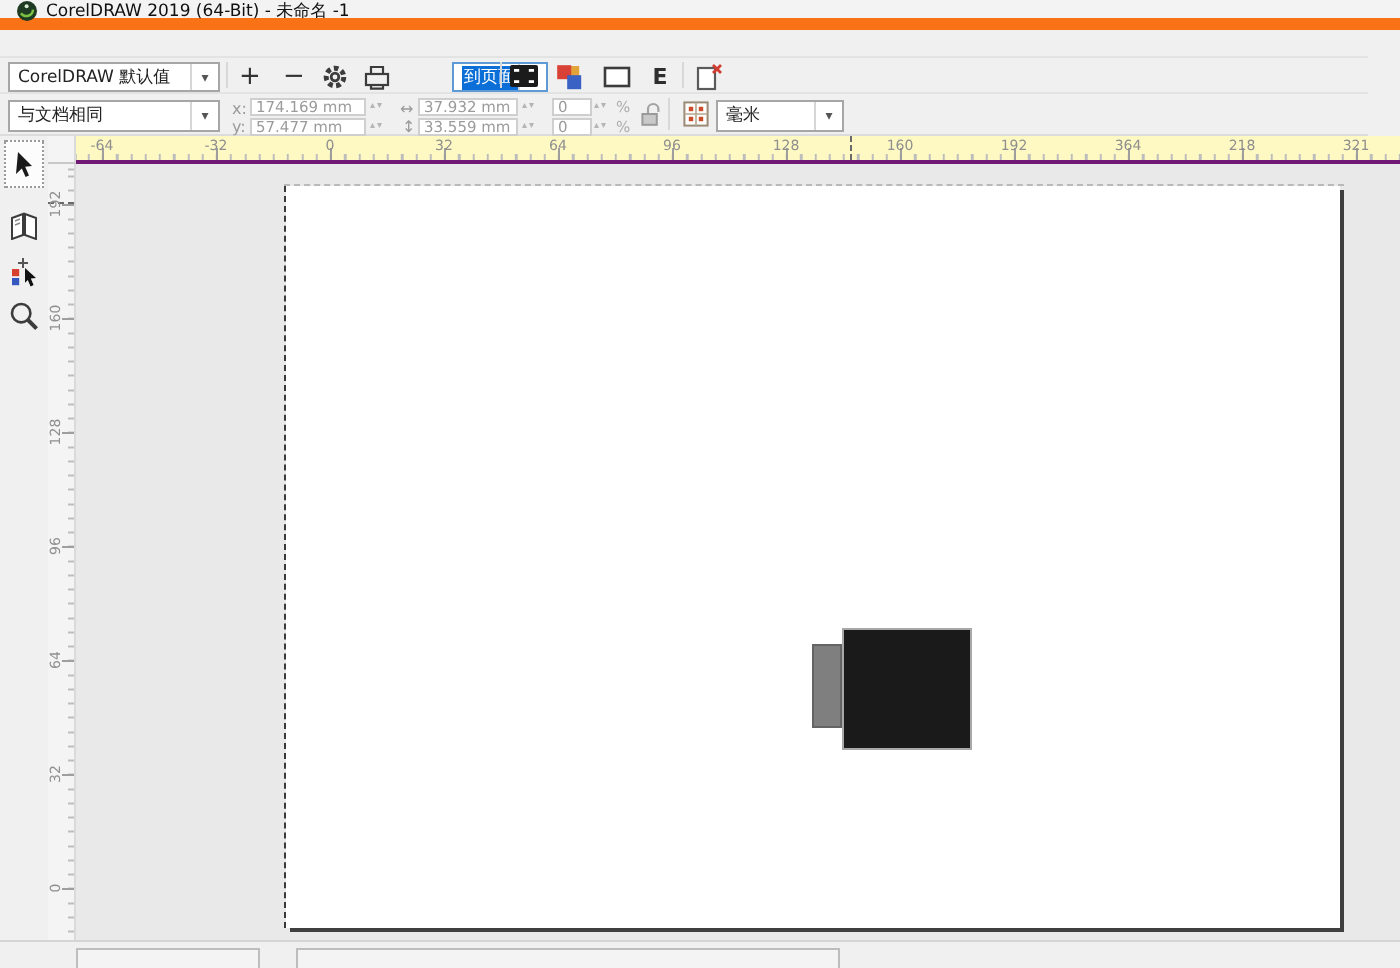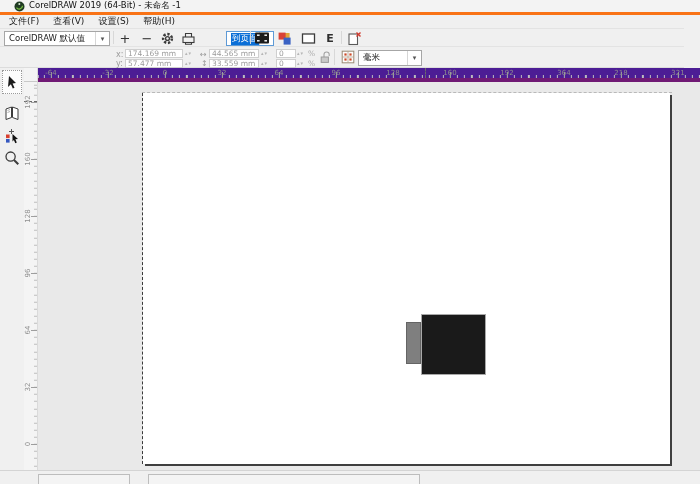--- a/index.html
+++ b/index.html
@@ -2,21 +2,21 @@
 <html><head>
 <meta charset="utf-8">
 <style>
   html,body{margin:0;padding:0;background:#8a8a8a;}
   *{box-sizing:border-box;}
   .window{position:relative;width:700px;height:484px;background:#f0f0f0;overflow:hidden;
           font-family:"DejaVu Sans",sans-serif;font-size:9px;color:#222;}
 
   
   .titlebar{position:absolute;left:0;top:0;width:700px;height:15px;background:#f3f3f3;
-            display:flex;align-items:flex-end;gap:4px;padding-left:14px;border-bottom:3px solid #f97316;}
+            display:flex;align-items:flex-start;gap:4px;padding-left:8px;border-bottom:6px solid #f97316;}
   .title-text{font-size:8.5px;color:#101010;white-space:nowrap;}
 
   
   .menubar{position:absolute;left:0;top:15px;width:700px;height:13px;background:#f0f0f0;
            display:flex;padding-left:4px;}
   .menu-item{padding:0 9px 0 5px;line-height:13px;font-size:9px;color:#1a1a1a;cursor:default;}
 
   
   .toolbar{position:absolute;left:0;width:684px;background:#f0f0f0;}
   #toolbar1{top:28px;height:19px;border-top:1px solid #e3e3e3;border-bottom:1px solid #e3e3e3;}
@@ -39,22 +39,22 @@
   .pct{position:absolute;color:#adadad;font-size:7.5px;line-height:9px;}
 
   
   #toolbox{position:absolute;left:0;top:68px;width:24px;height:402px;background:#f0f0f0;}
   .tool{position:absolute;left:2px;width:20px;height:24px;display:flex;align-items:center;justify-content:center;}
   .tool.selected{border:1px dotted #9a9a9a;background:#fcfcfc;}
 
   
   #ruler-corner{position:absolute;left:24px;top:68px;width:14px;height:14px;background:#f4f4f4;
                 border-bottom:1px solid #c9c9c9;border-right:1px solid #dadada;}
-  #hruler{position:absolute;left:38px;top:68px;width:662px;height:14px;background:#4c1d95;
-          border-bottom:4px solid #701a75;overflow:hidden;}
+  #hruler{position:absolute;left:38px;top:68px;width:662px;height:14px;background:#fef9c3;
+          border-bottom:2px solid #701a75;overflow:hidden;}
   .hticks-minor{position:absolute;left:0;right:0;bottom:0;height:3px;
       background:repeating-linear-gradient(90deg,#bdbdbd 0 1px,transparent 1px 7.125px);
       background-position-x:5.875px;}
   .hticks-major{position:absolute;left:0;right:0;bottom:0;height:6px;
       background:repeating-linear-gradient(90deg,#9e9e9e 0 1px,transparent 1px 57px);
       background-position-x:13px;}
   .hlab{position:absolute;top:1px;transform:translateX(-50%);font-size:7px;color:#8f8f8f;}
   #hmarker{position:absolute;top:0;bottom:0;width:0;border-left:1px dashed #6a6a6a;}
   #vruler{position:absolute;left:24px;top:82px;width:14px;height:388px;background:#f4f4f4;
           border-right:1px solid #dadada;overflow:hidden;}
@@ -91,26 +91,20 @@
     <span>
       <svg width="11" height="11" viewBox="0 0 11 11">
         <circle cx="5.5" cy="5.5" r="5" fill="#1f3a22"></circle>
         <path d="M2.5 6.6a3.3 3.3 0 0 0 6-1.8" stroke="#7ac143" stroke-width="1.2" fill="none"></path>
         <circle cx="5.3" cy="3.1" r="1" fill="#d8ecd2"></circle>
       </svg>
     </span>
     <span class="title-text">CorelDRAW 2019 (64-Bit) - 未命名 -1</span>
   </div>
 
-  <div class="menubar">
-    <span class="menu-item">文件(F)</span>
-    <span class="menu-item">查看(V)</span>
-    <span class="menu-item">设置(S)</span>
-    <span class="menu-item">帮助(H)</span>
-  </div>
 
   <div class="toolbar" id="toolbar1">
     <div class="combo" style="left:4px;top:2px;width:106px;height:15px;">
       <span>CorelDRAW 默认值</span>
     </div>
     <div class="sep" style="left:113px;"></div>
 
     <div class="tbtn txt" style="left:116px;">+</div>
     <div class="tbtn txt" style="left:138px;">−</div>
 
@@ -176,31 +170,34 @@
       <span>
         <svg width="15" height="15" viewBox="0 0 15 15">
           <rect x="2" y="3" width="8.5" height="10.5" fill="#fff" stroke="#5a5a5a" stroke-width="1.1"></rect>
           <path d="M9.5 1.5l4 4M13.5 1.5l-4 4" stroke="#d23b2f" stroke-width="1.4"></path>
         </svg>
       </span>
     </div>
   </div>
 
   <div class="toolbar" id="toolbar2">
+    <div class="combo" style="left:4px;top:3px;width:106px;height:16px;">
+      <span>与文档相同</span>
+    </div>
 
     <span class="glabel" style="left:116px;top:3px;">x:</span>
     <span class="glabel" style="left:116px;top:12px;">y:</span>
     <div class="numfield" style="left:125px;top:2px;">174.169 mm</div>
     <div class="numfield" style="left:125px;top:11.5px;">57.477 mm</div>
     <span class="spin" style="left:185px;top:2px;"></span>
     <span class="spin" style="left:185px;top:11.5px;"></span>
 
     <span class="glabel" style="left:200px;top:3px;">↔</span>
     <span class="glabel" style="left:201px;top:12px;">↕</span>
-    <div class="numfield" style="left:209px;top:2px;width:50px;">44.565 mm</div>
+    <div class="numfield" style="left:209px;top:2px;width:50px;">37.932 mm</div>
     <div class="numfield" style="left:209px;top:11.5px;width:50px;">33.559 mm</div>
     <span class="spin" style="left:261px;top:2px;"></span>
     <span class="spin" style="left:261px;top:11.5px;"></span>
 
     <div class="numfield" style="left:276px;top:2px;width:20px;">0</div>
     <div class="numfield" style="left:276px;top:11.5px;width:20px;">0</div>
     <span class="spin" style="left:297px;top:2px;"></span>
     <span class="spin" style="left:297px;top:11.5px;"></span>
     <span class="pct" style="left:308px;top:2px;">%</span>
     <span class="pct" style="left:308px;top:11.5px;">%</span>

